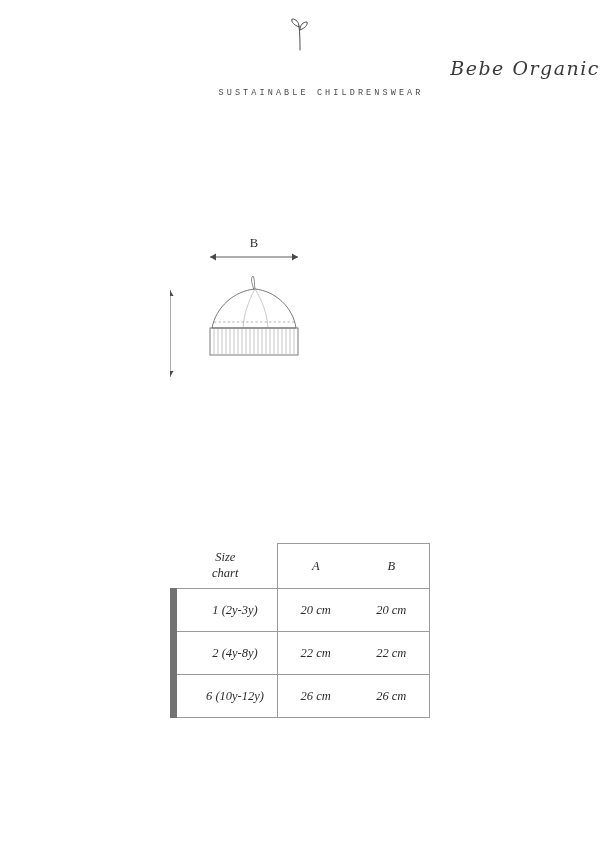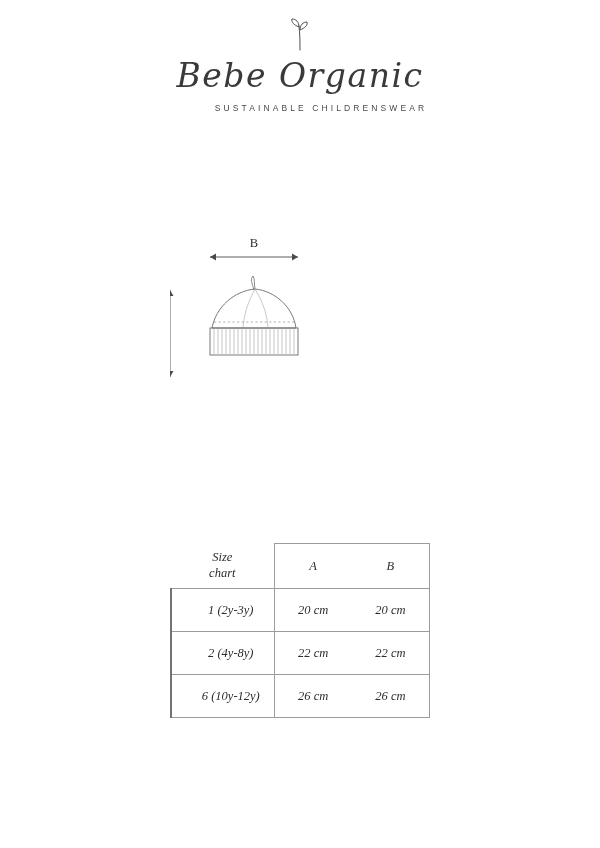--- a/index.html
+++ b/index.html
@@ -26,28 +26,29 @@
   }
   .brand-mark {
     display: block;
     margin: 0 auto;
     width: 40px;
     height: 34px;
   }
   .brand-name {
     font-family: "DejaVu Serif", serif;
     font-style: italic;
-    font-size: 33px;
+    font-size: 19px;
     letter-spacing: 1.5px;
     color: #3a3a3a;
     margin-top: 6px;
     line-height: 1.1;
+    text-align: right;
   }
   .brand-tagline {
-    font-family: Liberation Sans, sans-serif;
+    font-family: Liberation Mono, monospace;
     font-size: 8.5px;
     letter-spacing: 3.1px;
     color: #4a4a4a;
     margin-top: 9px;
     padding-left: 42px;
   }
 
   
   .diagram {
     position: absolute;
@@ -95,21 +96,21 @@
   }
   .cell-a-hdr, .cell-b-hdr {
     width: 84px;
     border-top: 1px solid #9b9b9b;
   }
   .cell-a-hdr { border-left: 1px solid #9b9b9b; }
   .cell-b-hdr { border-right: 1px solid #9b9b9b; }
 
   .body-row .cell-size {
     width: 92px;
-    border-left: 2px solid #737373;
+    border-left: 7px solid #737373;
     border-top: 1px solid #9b9b9b;
     padding-left: 16px;
   }
   .body-row:last-child .cell-size { border-bottom: 1px solid #9b9b9b; }
   .body-row .cell-a {
     width: 84px;
     border-left: 1px solid #9b9b9b;
     border-top: 1px solid #9b9b9b;
   }
   .body-row:last-child .cell-a { border-bottom: 1px solid #9b9b9b; }

